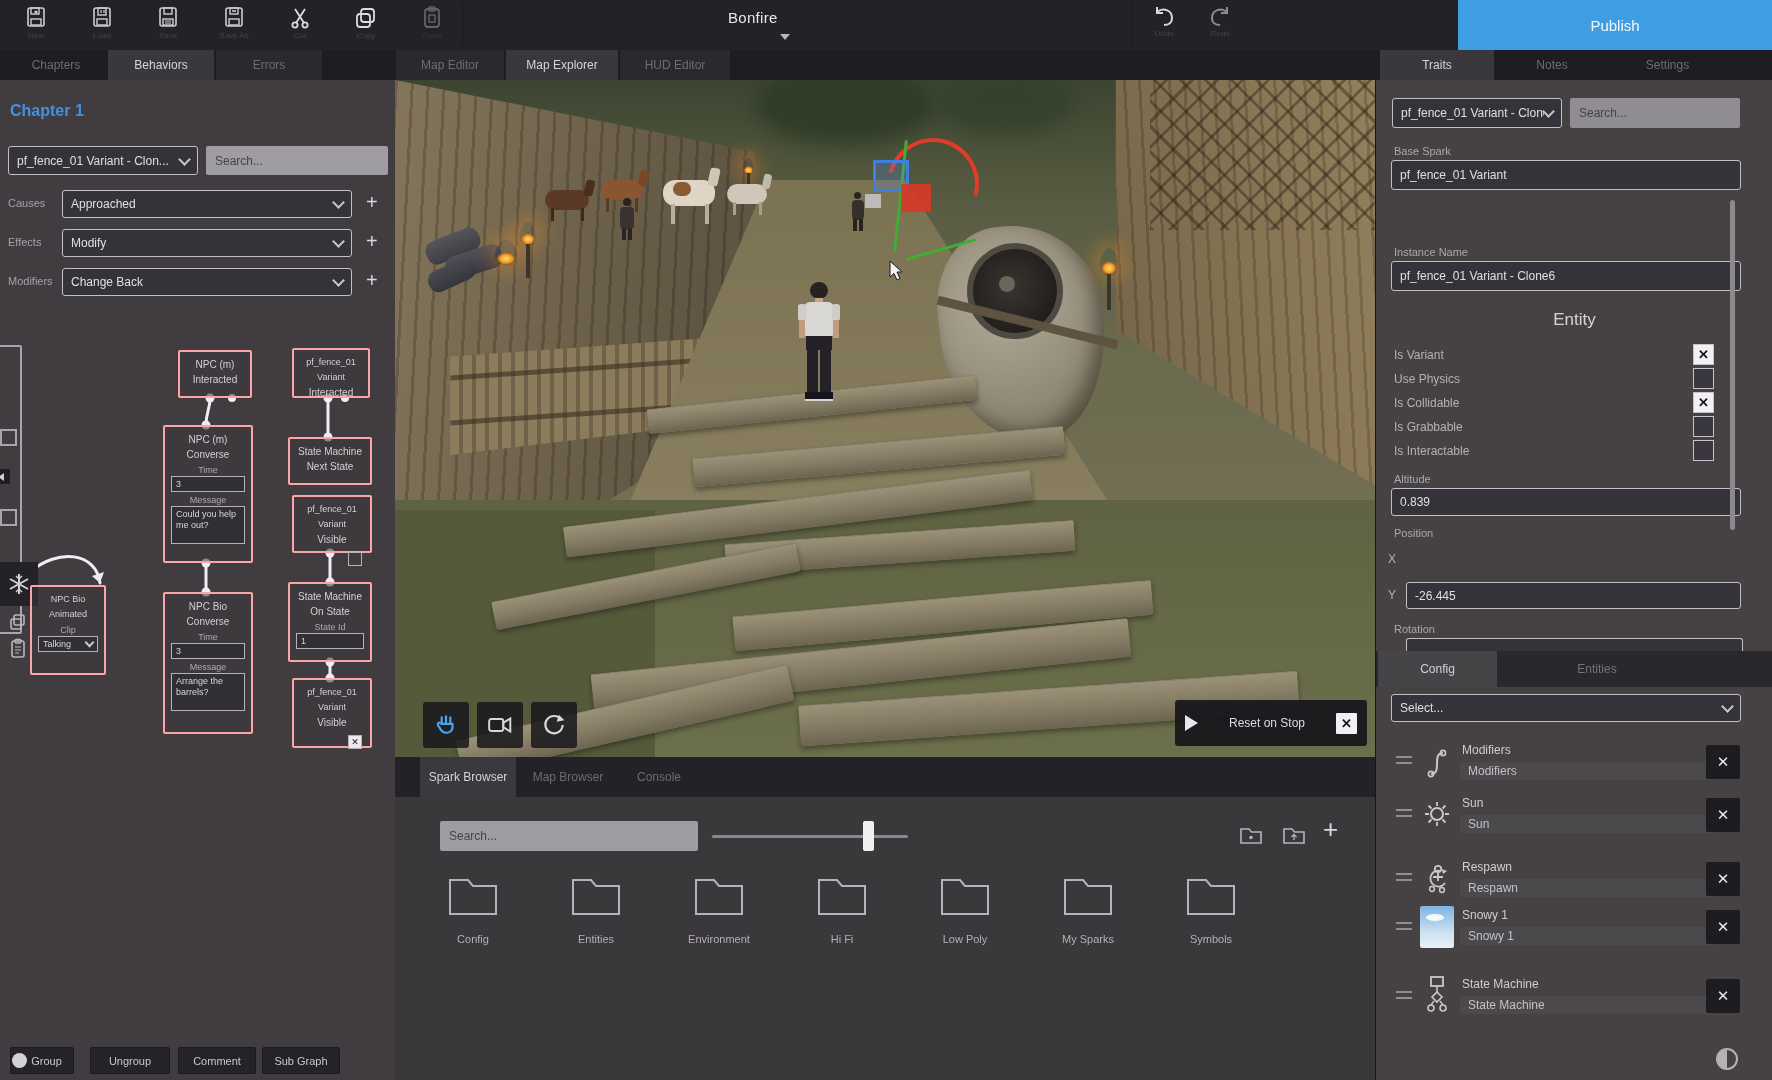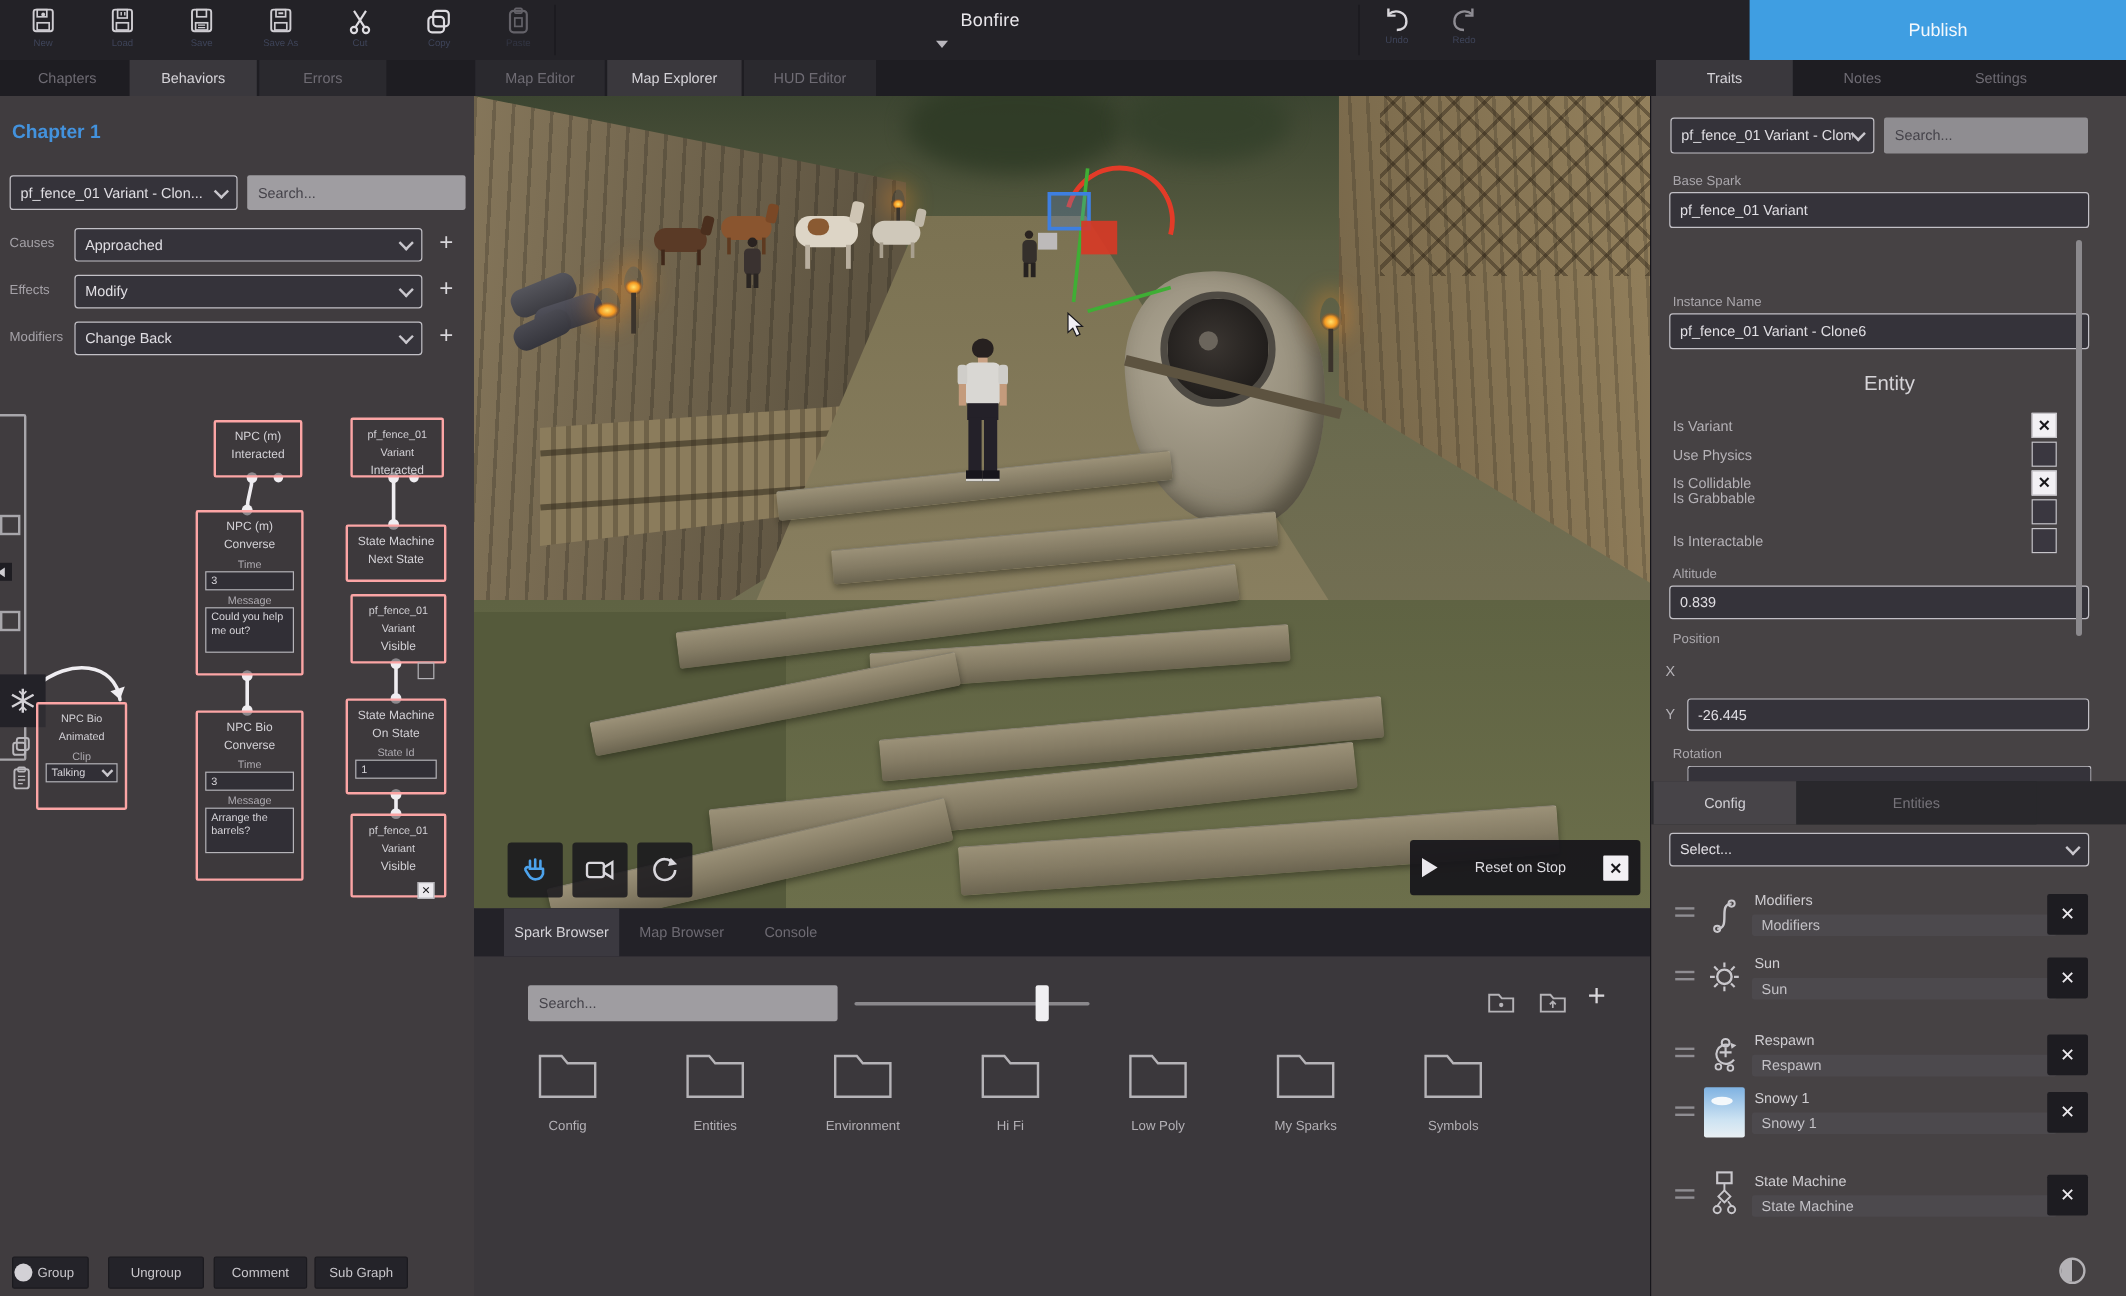--- a/index.html
+++ b/index.html
@@ -154,21 +154,21 @@
     <div class="abs tbtn" style="left:404px;opacity:.55">
       <svg width="26" height="26" viewBox="0 0 26 26">
           <rect x="6" y="4" width="14" height="18" rx="3" fill="none" stroke="#9a98a0" stroke-width="1.8"></rect>
           <rect x="10" y="2" width="6" height="4" rx="1" fill="none" stroke="#9a98a0" stroke-width="1.4"></rect>
           <rect x="10" y="10" width="6" height="7" fill="none" stroke="#9a98a0" stroke-width="1.4"></rect>
         </svg>
       <span class="tlbl">Paste</span>
     </div>
     <div class="abs vsep" style="left:462px"></div>
 
-    <div class="abs" style="left:680px;top:9px;width:170px;text-align:right">
+    <div class="abs" style="left:728px;top:9px;width:170px;text-align:left">
       <span class="apptitle">Bonfire</span>
     </div>
     <div class="abs caret" style="left:780px;top:34px"></div>
 
     <div class="abs vsep" style="left:1132px"></div>
     <div class="abs tbtn" style="left:1140px;width:48px">
       <svg width="28" height="24" viewBox="0 0 28 24">
           <path d="M7 7 C13 2 22 5 22 13 C22 18 18 20 14 20" fill="none" stroke="#d8d6db" stroke-width="2"></path>
           <path d="M7 2 L7 8 L13 8" fill="none" stroke="#d8d6db" stroke-width="2"></path>
         </svg>
@@ -585,21 +585,21 @@
     <div class="abs fld" style="left:15px;top:181px;width:350px;height:30px">pf_fence_01 Variant - Clone6</div>
 
     <div class="abs rhead" style="left:0;top:230px;width:397px">Entity</div>
 
     <span class="abs rowlbl" style="left:18px;top:268px">Is Variant</span>
     <div class="abs ecbx chk" style="left:317px;top:264px">✕</div>
     <span class="abs rowlbl" style="left:18px;top:292px">Use Physics</span>
     <div class="abs ecbx" style="left:317px;top:288px"></div>
     <span class="abs rowlbl" style="left:18px;top:316px">Is Collidable</span>
     <div class="abs ecbx chk" style="left:317px;top:312px">✕</div>
-    <span class="abs rowlbl" style="left:18px;top:328px">Is Grabbable</span>
+    <span class="abs rowlbl" style="left:18px;top:340px">Is Grabbable</span>
     <div class="abs ecbx" style="left:317px;top:336px"></div>
     <span class="abs rowlbl" style="left:18px;top:364px">Is Interactable</span>
     <div class="abs ecbx" style="left:317px;top:360px"></div>
 
     <span class="abs rlbl" style="left:18px;top:393px">Altitude</span>
     <div class="abs fld" style="left:15px;top:408px;width:350px;height:28px">0.839</div>
 
     <span class="abs rlbl" style="left:18px;top:447px">Position</span>
     <span class="abs rowlbl" style="left:12px;top:472px">X</span>
     <span class="abs rowlbl" style="left:12px;top:508px">Y</span>

